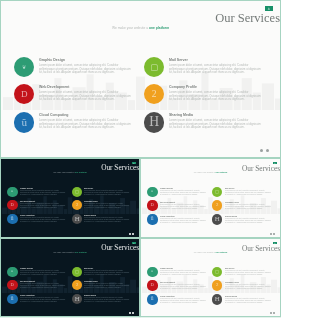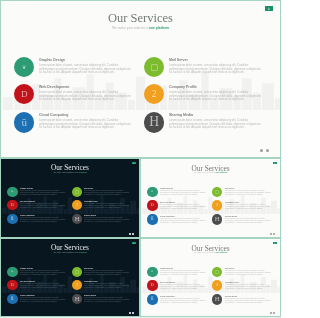--- a/index.html
+++ b/index.html
@@ -3,21 +3,21 @@
 <meta charset="utf-8">
 <style>
   html,body{margin:0;padding:0;width:281px;height:318px;overflow:hidden;background:#ffffff;}
   body{font-family:"Liberation Sans",sans-serif;}
   .page{position:relative;width:281px;height:318px;background:#ffffff;}
 
   .frame{position:absolute;left:0;top:0;width:281px;height:318px;box-sizing:border-box;pointer-events:none;}
   .slide{position:absolute;overflow:hidden;box-sizing:border-box;}
   .sky{position:absolute;left:0;width:100%;pointer-events:none;}
 
-  .title{position:absolute;left:0;width:100%;text-align:center;
+  .title{position:absolute;left:0;width:100%;text-align:right;
          font-family:"Liberation Serif",serif;white-space:nowrap;}
   .subtitle{position:absolute;left:0;width:100%;text-align:center;white-space:nowrap;}
 
   .circle{position:absolute;border-radius:50%;}
   .glyph{position:absolute;left:0;top:0;width:100%;height:100%;
          display:flex;align-items:center;justify-content:center;
          color:rgba(255,255,255,.62);font-family:"Liberation Serif",serif;line-height:1;}
   body{-webkit-font-smoothing:antialiased;}
   .slide,.glyph,.title,.subtitle,.itemtitle,.para{will-change:transform;}
   .itemtitle{position:absolute;font-weight:bold;white-space:nowrap;}

